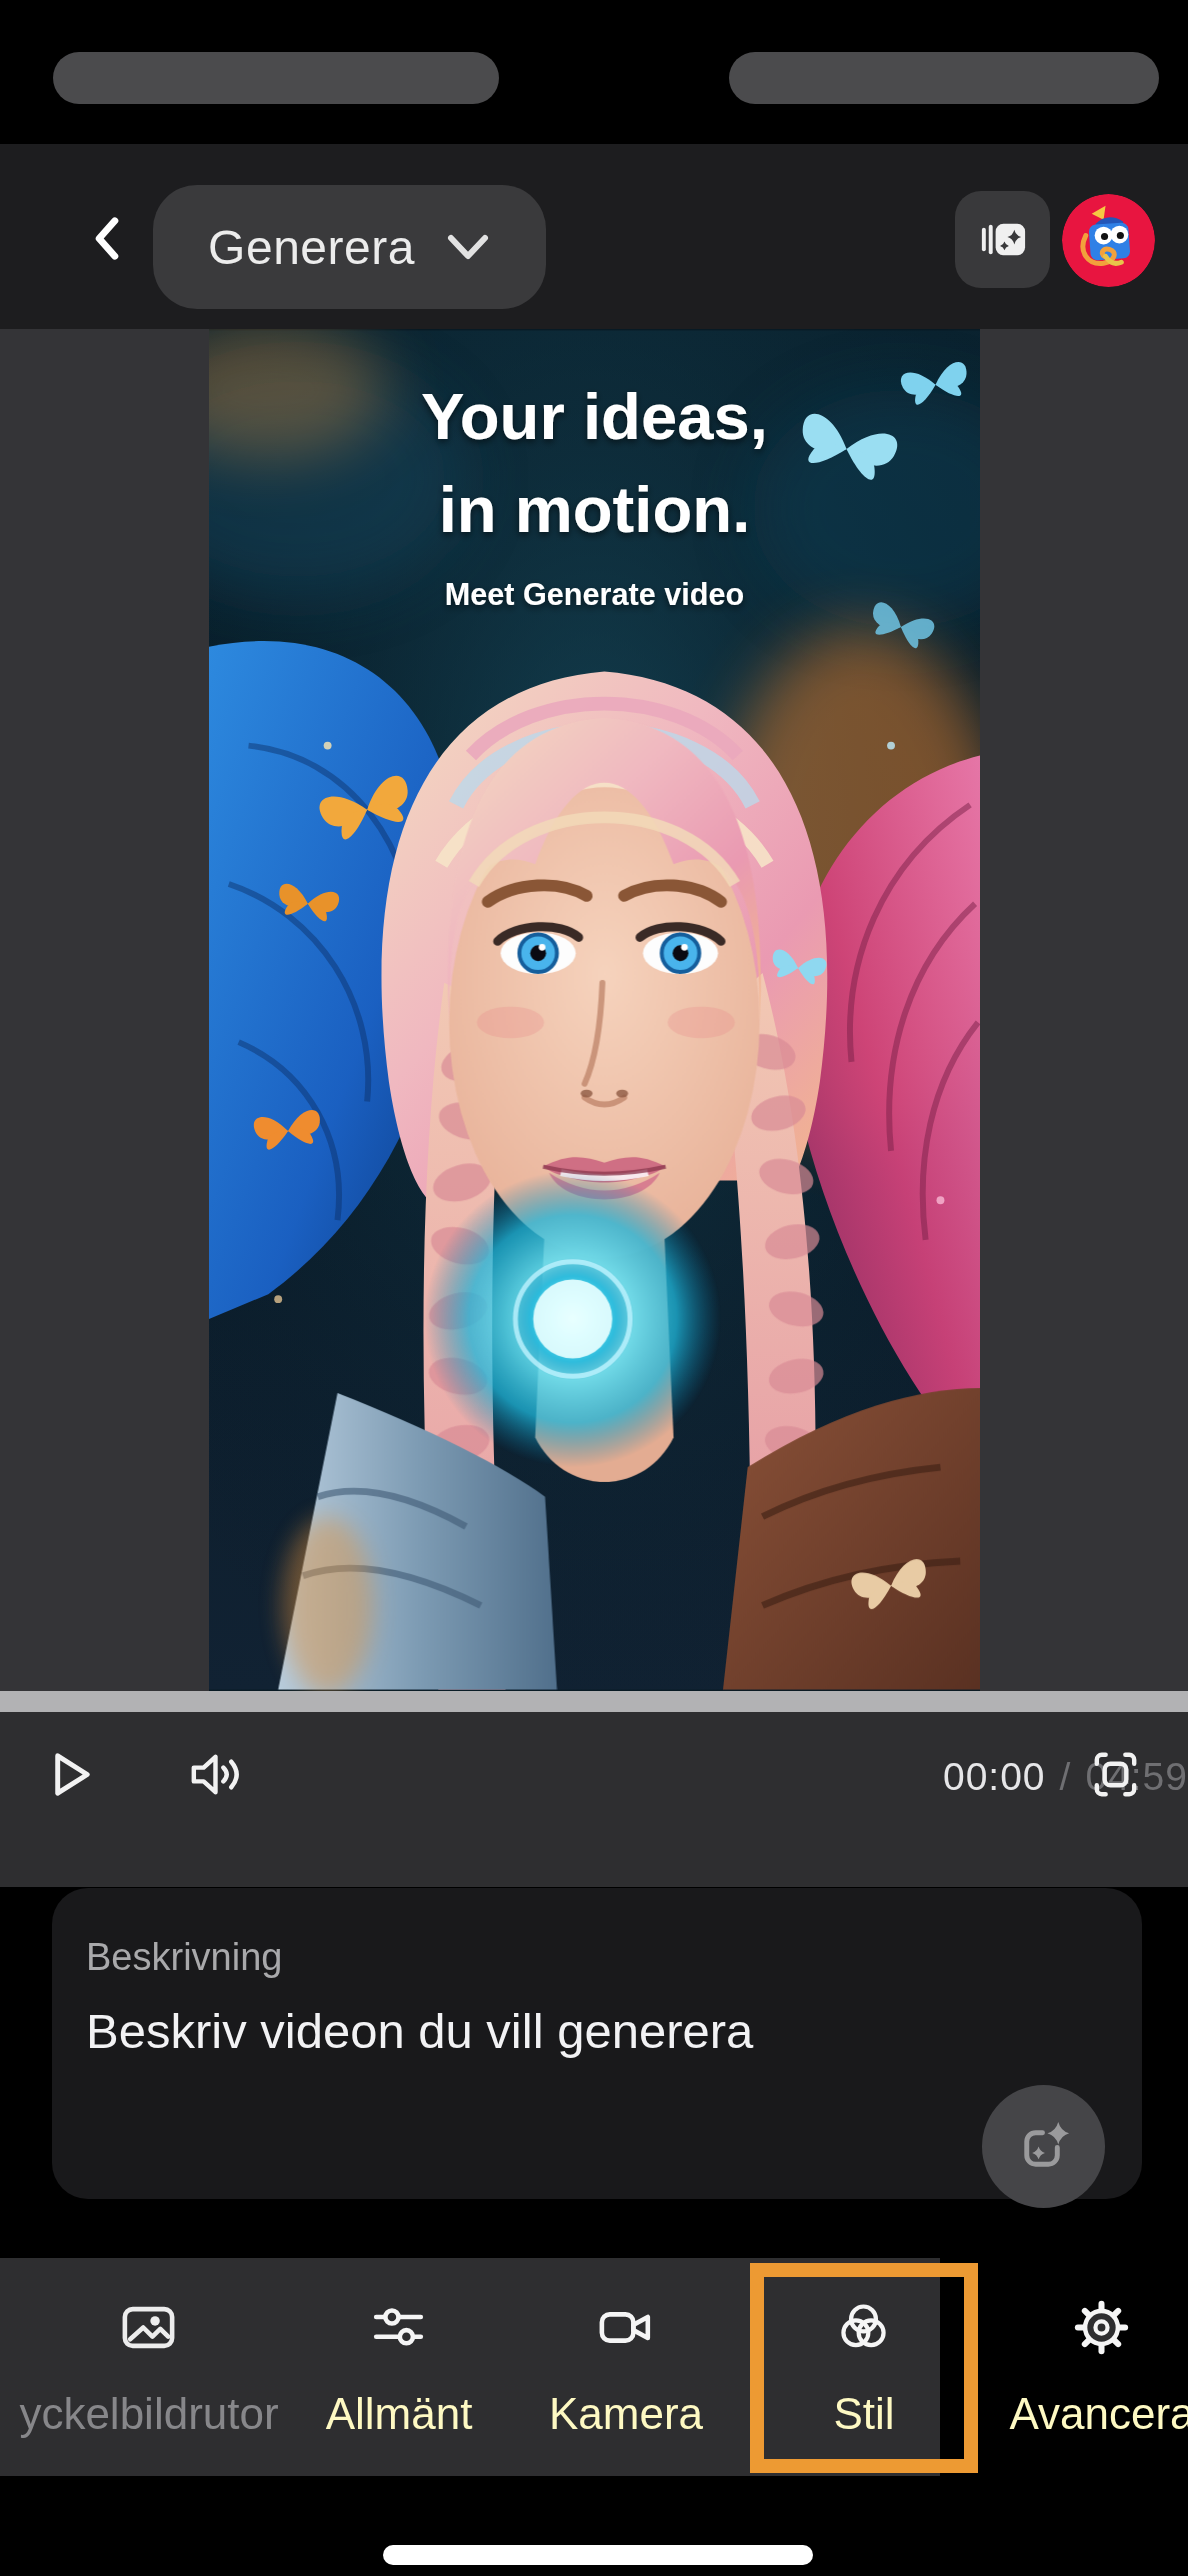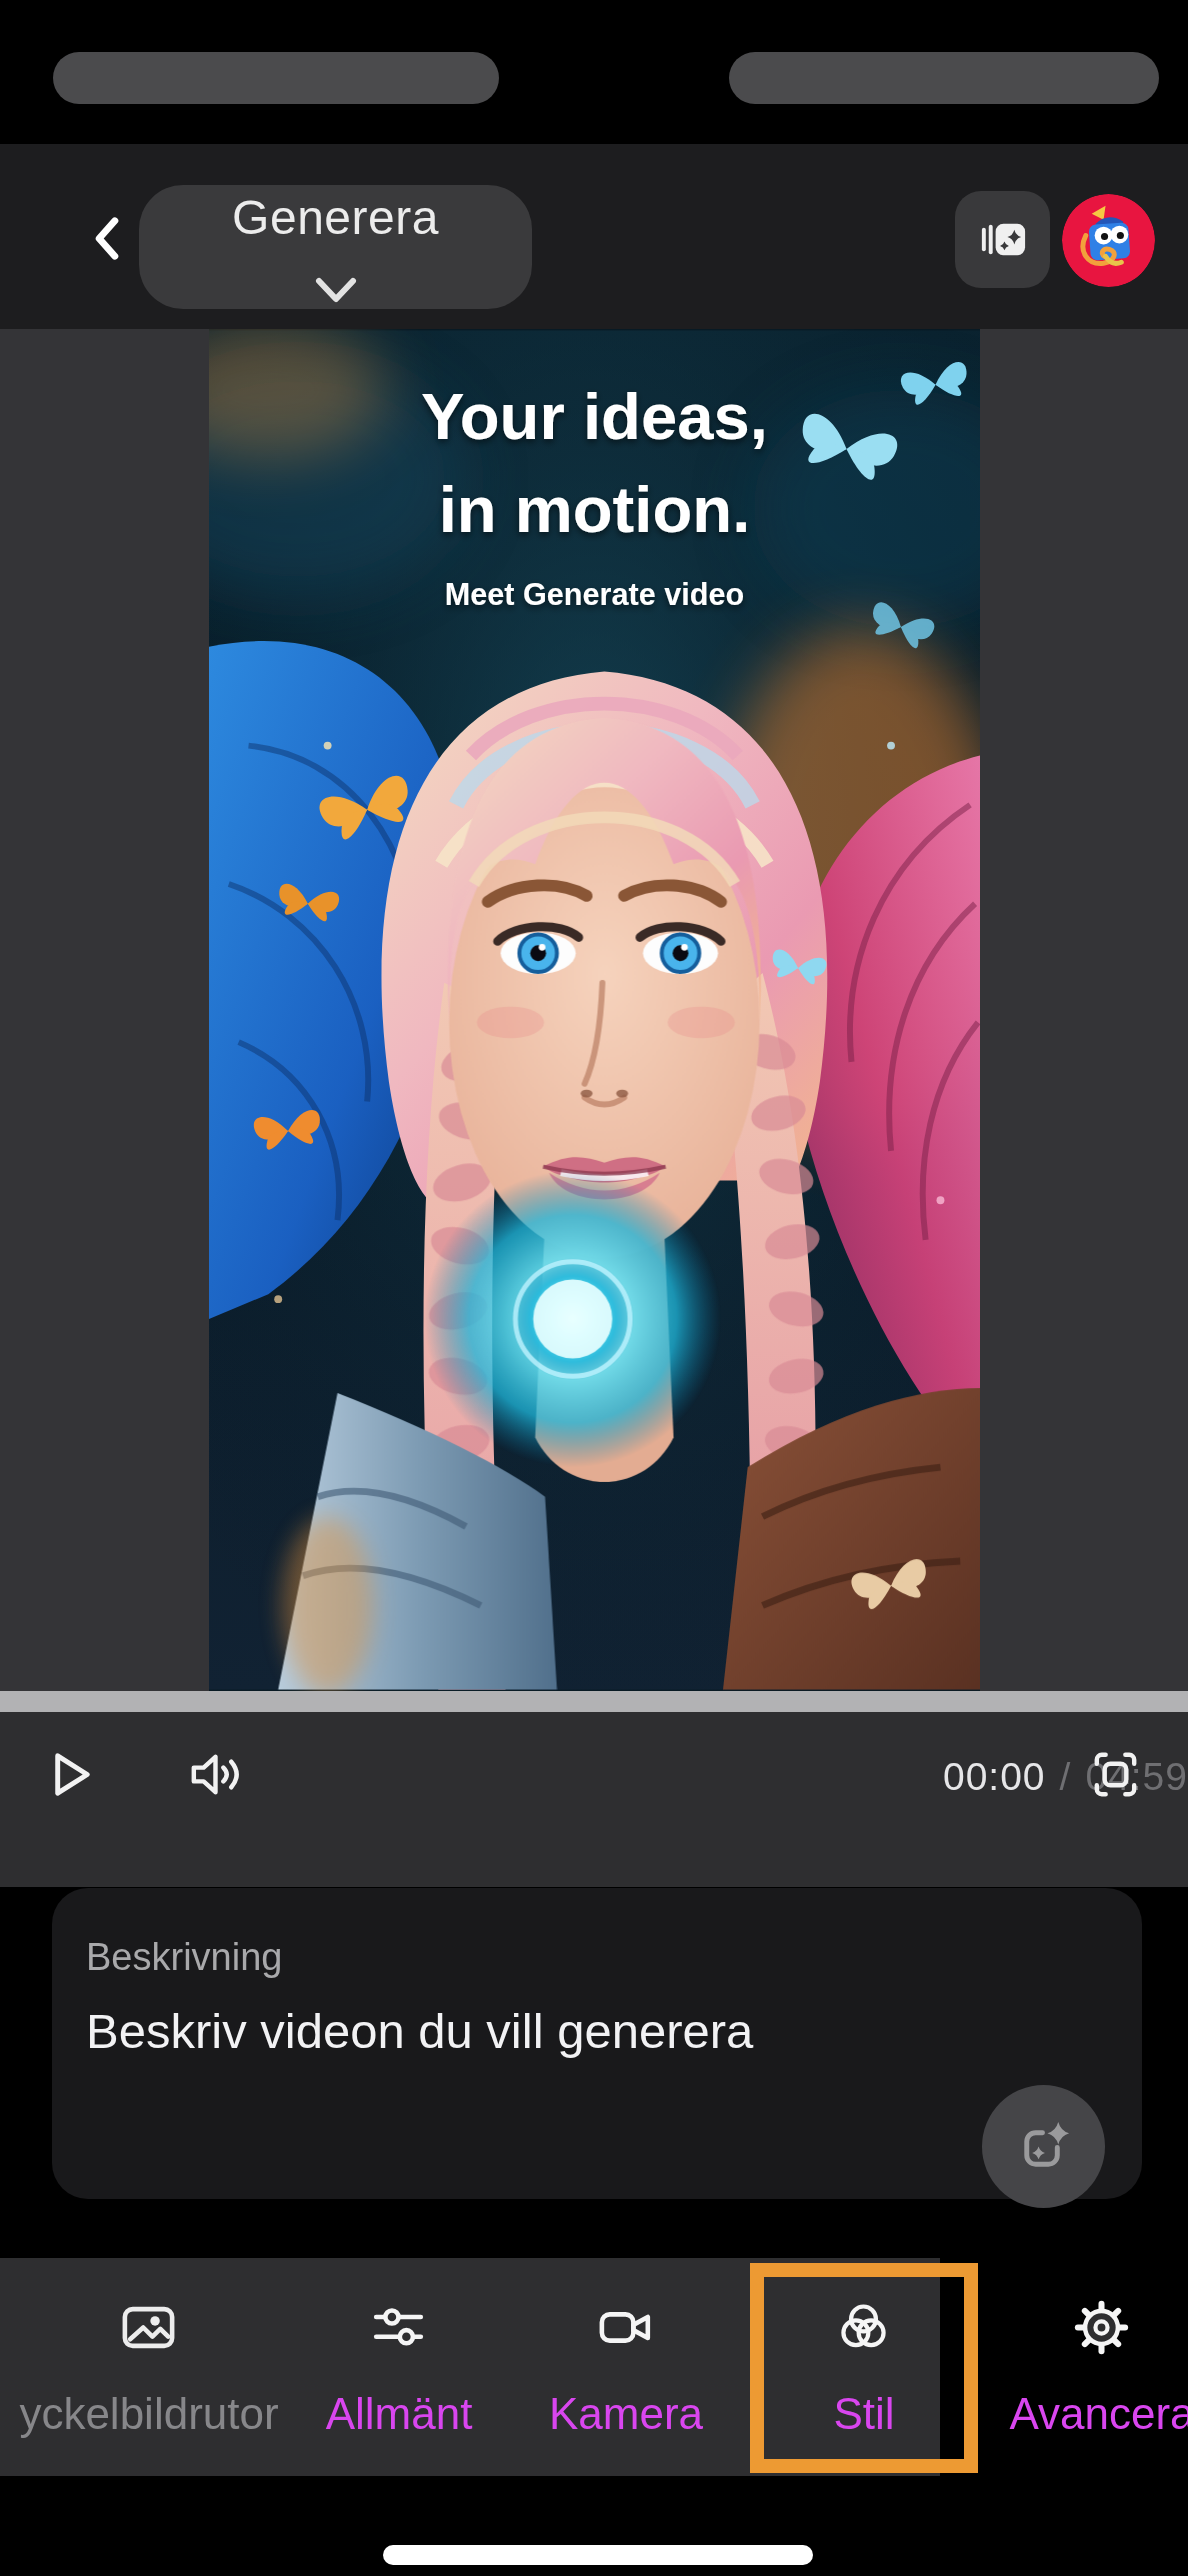--- a/index.html
+++ b/index.html
@@ -9,22 +9,22 @@
 
   
   .statusbar{left:0;top:0;width:1188px;height:144px;background:#000;}
   .status-pill{position:absolute;top:52px;height:52px;border-radius:26px;background:#4b4b4d;}
   .status-pill.left{left:53px;width:446px;}
   .status-pill.right{left:729px;width:430px;}
 
   
   .header{left:0;top:144px;width:1188px;height:185px;background:#1d1d1f;}
   .back-btn{position:absolute;left:77px;top:65px;width:59px;height:59px;display:flex;align-items:center;justify-content:center;}
-  .mode-pill{position:absolute;left:139px;top:41px;width:393px;height:124px;border-radius:44px;background:#3a3a3c;
-             display:flex;align-items:center;justify-content:center;gap:30px;flex-direction:column;}
+  .mode-pill{position:absolute;left:153px;top:41px;width:393px;height:124px;border-radius:44px;background:#3a3a3c;
+             display:flex;align-items:center;justify-content:center;gap:30px;}
   .mode-pill .lbl{color:#ececec;font-size:48px;letter-spacing:0.5px;}
   .hdr-iconbtn{position:absolute;left:955px;top:47px;width:95px;height:97px;border-radius:26px;background:#39393b;
                display:flex;align-items:center;justify-content:center;}
   .avatar{position:absolute;left:1062px;top:50px;width:93px;height:93px;border-radius:50%;overflow:hidden;}
 
   
   .stage{left:0;top:329px;width:1188px;height:1362px;background:#343437;}
   .hero{position:absolute;left:209px;top:0;width:771px;height:1362px;overflow:hidden;background:#081a24;}
   .hero svg{display:block;}
 
@@ -45,21 +45,21 @@
   .prompt-card{left:52px;top:1888px;width:1090px;height:311px;border-radius:36px;background:#19191b;}
   .prompt-label{position:absolute;left:34px;top:48px;color:#a9a9ab;font-size:38px;}
   .prompt-placeholder{position:absolute;left:34px;top:115px;color:#f2f2f4;font-size:49px;text-align:center;}
   .enhance-btn{position:absolute;left:930px;top:197px;width:123px;height:123px;border-radius:50%;background:#454548;
                display:flex;align-items:center;justify-content:center;}
 
   
   .tabbar{left:0;top:2258px;width:940px;height:218px;background:#2e2e30;}
   .tab-item{position:absolute;top:0;width:297px;height:218px;}
   .tab-item .ticon{position:absolute;left:0;top:38px;width:100%;display:flex;justify-content:center;}
-  .tab-item .tlabel{position:absolute;left:-59px;top:131px;width:416px;text-align:center;font-size:44px;color:#d946ef;white-space:nowrap;}
+  .tab-item .tlabel{position:absolute;left:-59px;top:131px;width:416px;text-align:center;font-size:44px;color:#fef9c3;white-space:nowrap;}
   .tab-item.dimmed .tlabel{color:#87878a;}
   .tab-highlight{position:absolute;left:750px;top:5px;width:228px;height:210px;border:14px solid #ED9A33;box-sizing:border-box;}
 
   
   .bottombar{left:0;top:2476px;width:1188px;height:100px;background:#000;}
   .home-indicator{position:absolute;left:383px;top:69px;width:430px;height:20px;border-radius:10px;background:#fff;}
 </style>
 </head>
 <body>
 

